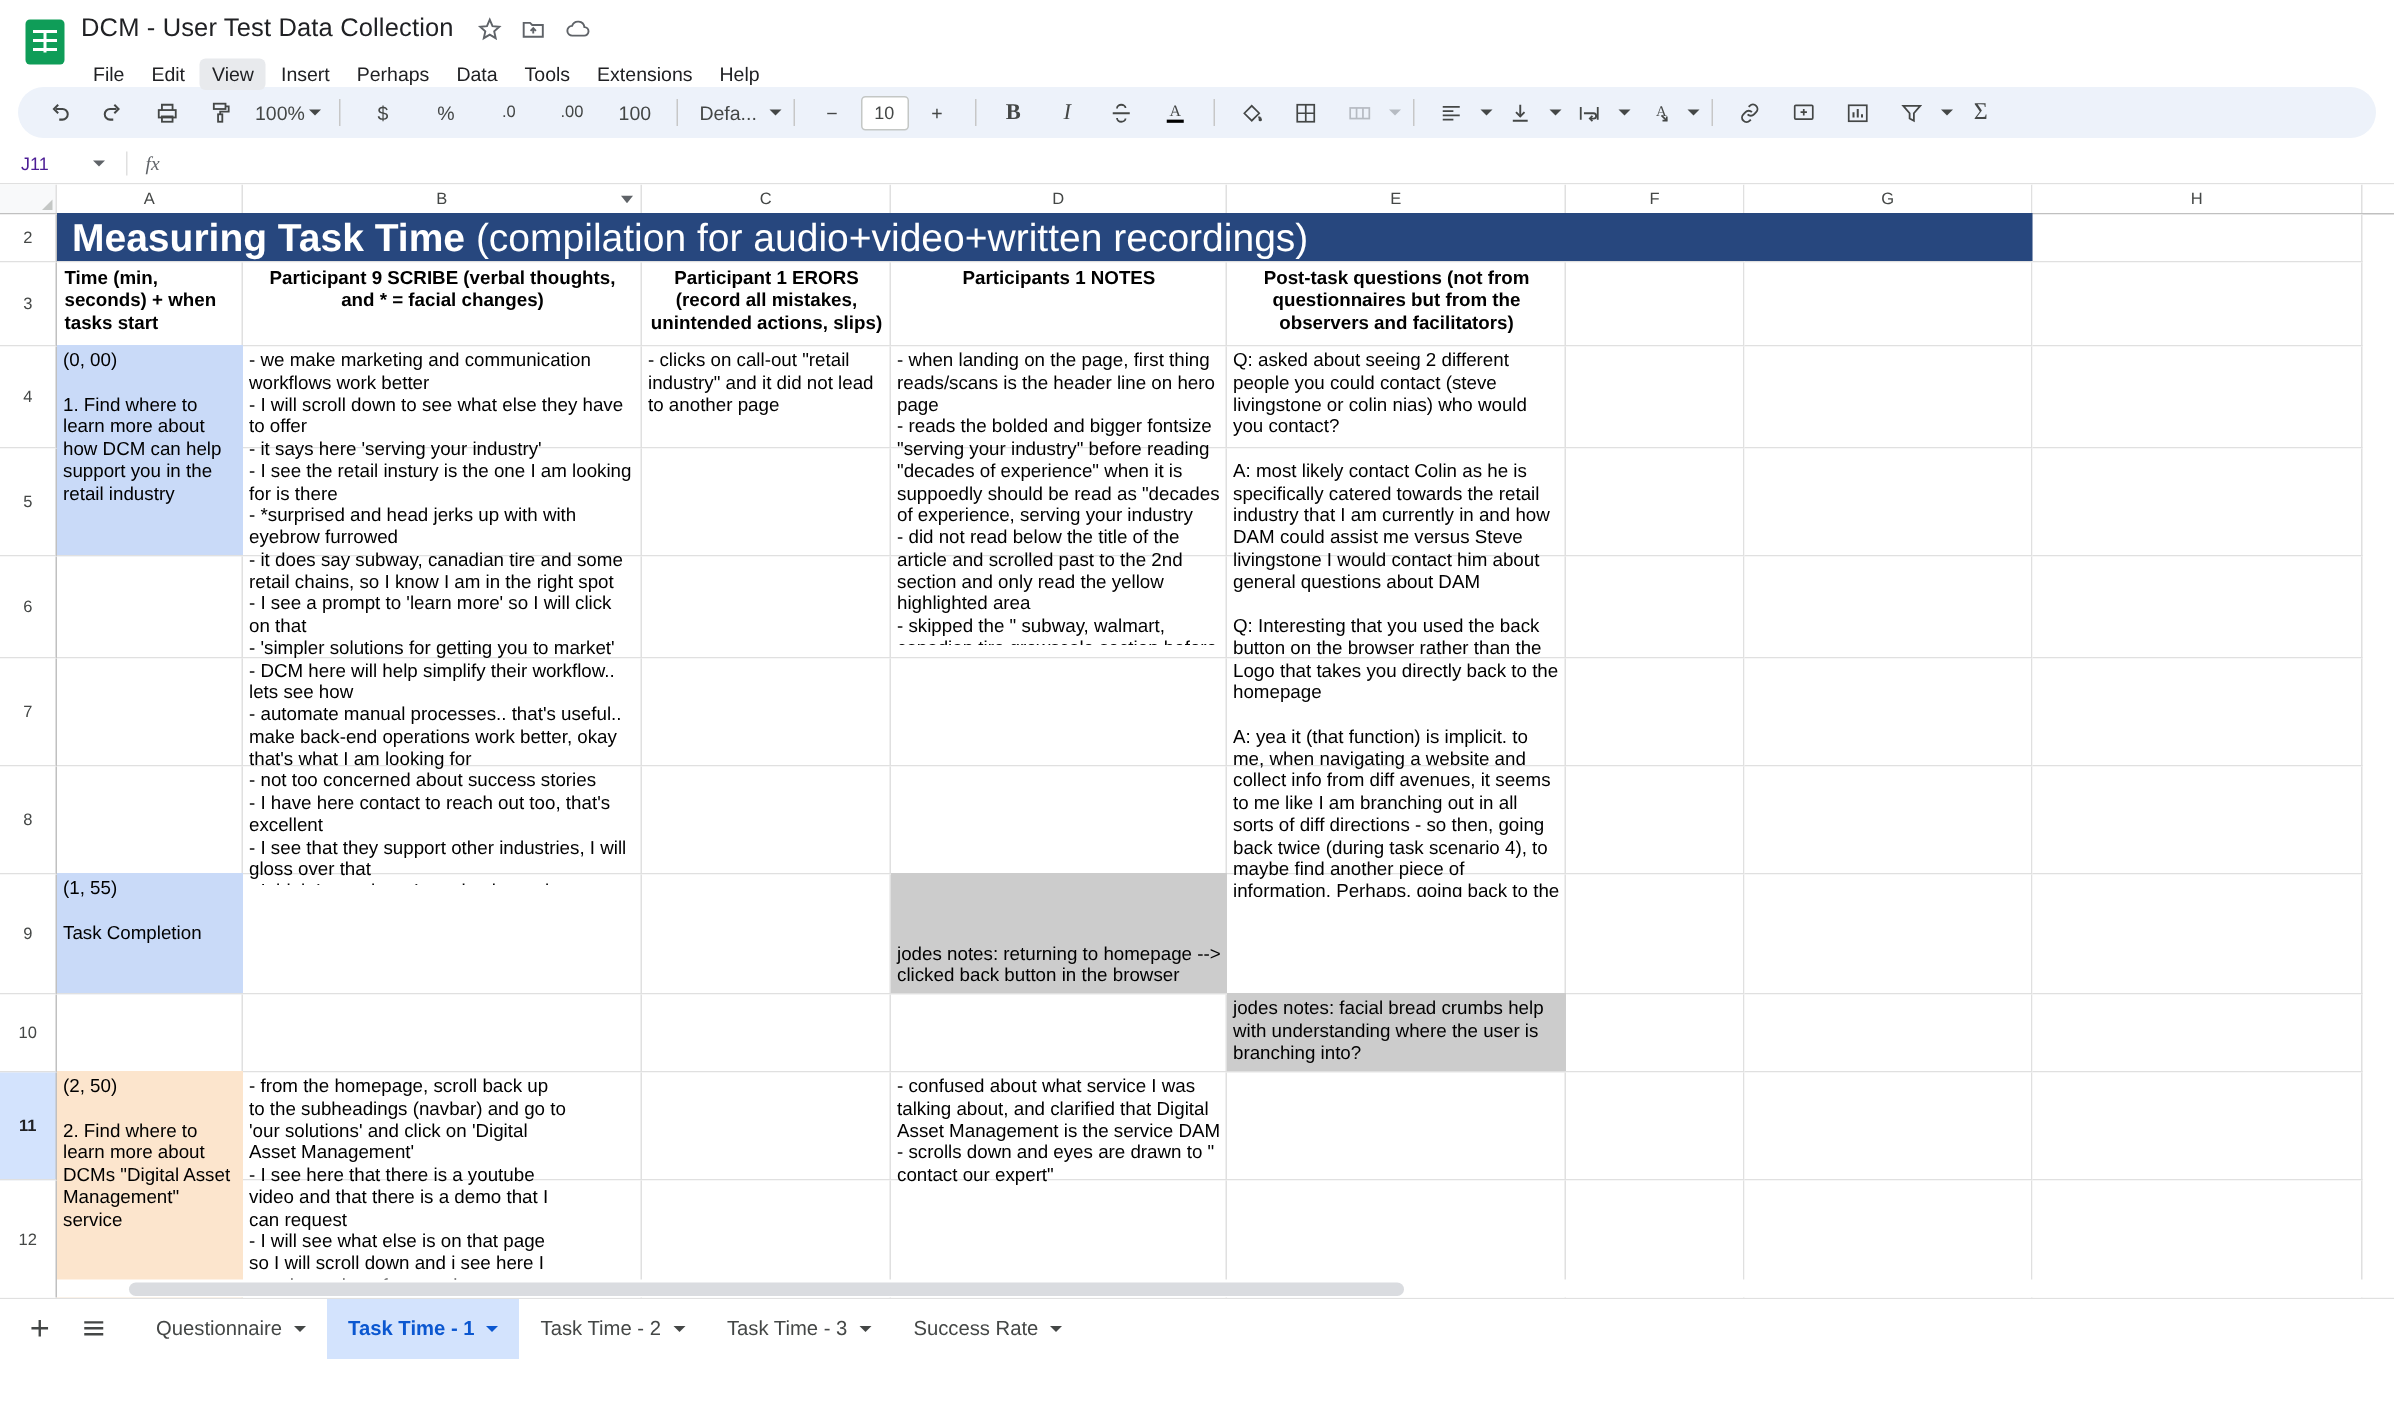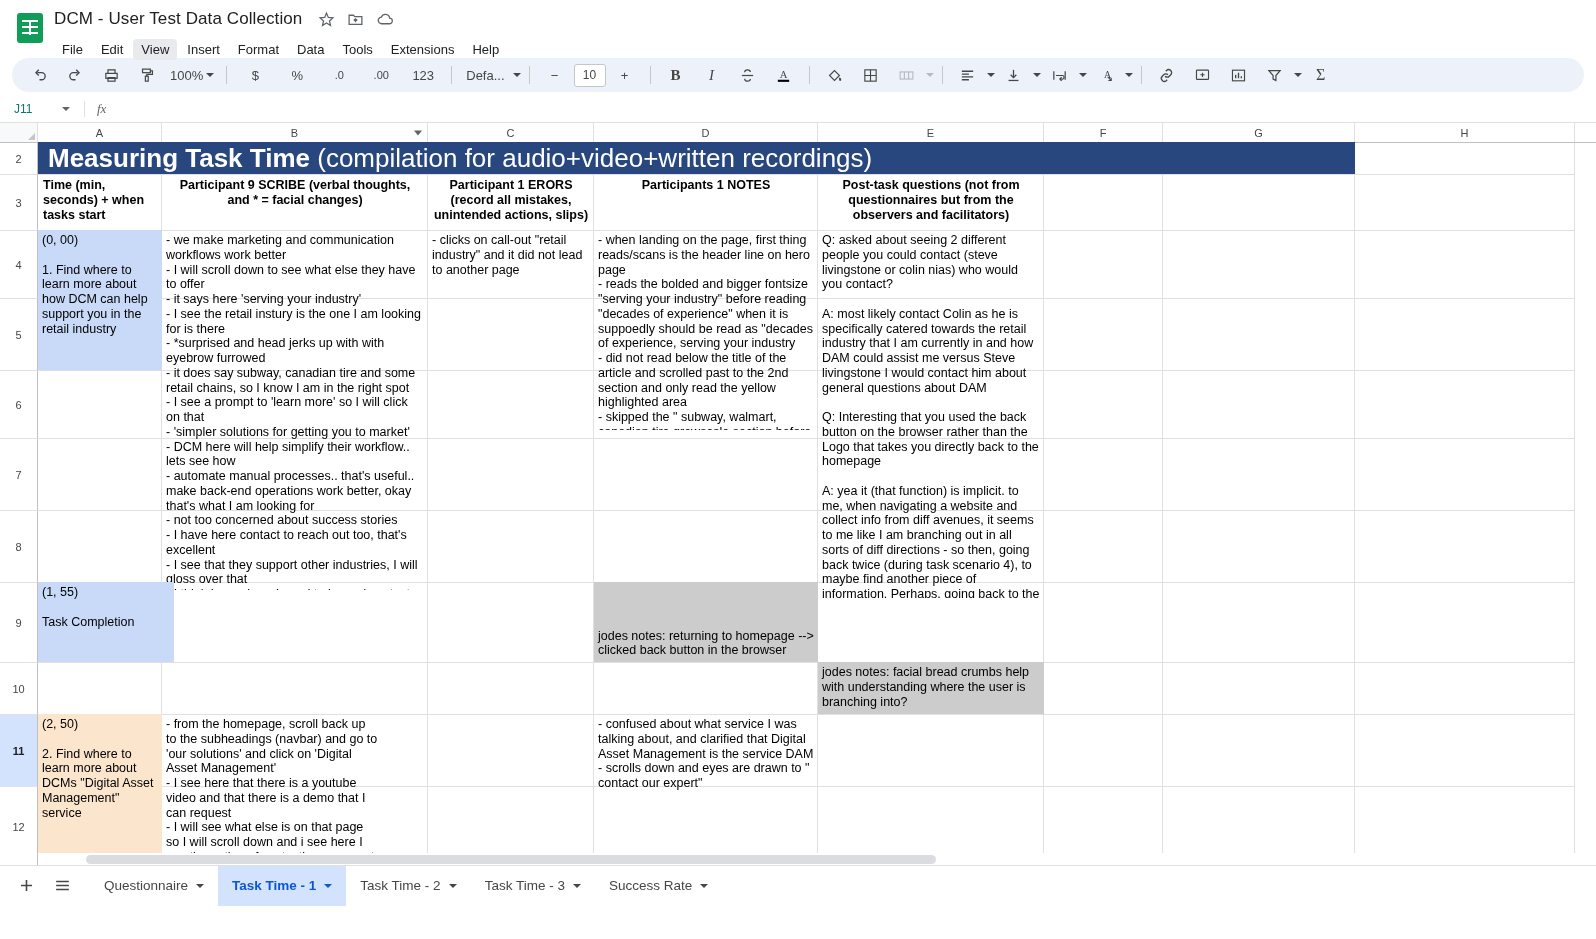--- a/index.html
+++ b/index.html
@@ -38,21 +38,21 @@
   .tb svg{display:block;}
   .tb-sep{width:1px;height:18px;background:#c7c7c7;margin:0 6px;}
   .zoom-box{display:flex;align-items:center;gap:3px;padding:0 4px;font-size:13px;color:#444746;}
   .caret{width:0;height:0;border-left:4px solid transparent;border-right:4px solid transparent;border-top:4px solid #444746;}
   .font-name{font-size:13px;color:#444746;padding:0 6px;max-width:62px;overflow:hidden;white-space:nowrap;}
   .fsize{width:30px;height:21px;border:1px solid #c4c7c5;border-radius:3px;background:#fff;display:flex;align-items:center;justify-content:center;font-size:12px;color:#444746;}
   .tb.dim{color:#b6bbc2;}
 
   
   .formulabar{height:26px;display:flex;align-items:center;border-bottom:1px solid #e0e0e0;background:#fff;}
-  .namebox{width:78px;display:flex;align-items:center;justify-content:space-between;padding:0 8px 0 14px;box-sizing:border-box;font-size:12px;color:#0f766e;}
+  .namebox{width:78px;display:flex;align-items:center;justify-content:space-between;padding:0 8px 0 14px;box-sizing:border-box;font-size:12px;color:#4c1d95;}
   .namebox .caret{border-top-color:#5f6368;}
   .fb-sep{width:1px;height:16px;background:#e0e0e0;margin:0 6px;}
   .fx{font-size:13px;font-style:italic;color:#5f6368;font-family:"Liberation Serif",serif;padding-left:6px;}
   .fb-input{flex:1;height:100%;}
 
   
   .grid-area{position:relative;width:1596px;height:742px;overflow:hidden;background:#fff;}
   .colhead{display:flex;height:19px;background:#fff;border-bottom:1px solid #c0c0c0;position:relative;}
   .corner{width:38px;border-right:1px solid #e0e0e0;background:#f8f9fa;box-sizing:border-box;position:relative;}
   .corner:after{content:"";position:absolute;right:2px;bottom:2px;width:0;height:0;border-left:7px solid transparent;border-bottom:7px solid #c4c7c5;}
@@ -117,21 +117,21 @@
               <path d="M6.5 18h11a4 4 0 0 0 .3-8 6 6 0 0 0-11.6-1.2A3.9 3.9 0 0 0 6.5 18z"></path>
             </svg>
         </span>
       </div>
     </div>
     <div class="menubar">
       <div class="menu-item">File</div>
       <div class="menu-item">Edit</div>
       <div class="menu-item active">View</div>
       <div class="menu-item">Insert</div>
-      <div class="menu-item">Format</div>
+      <div class="menu-item">Perhaps</div>
       <div class="menu-item">Data</div>
       <div class="menu-item">Tools</div>
       <div class="menu-item">Extensions</div>
       <div class="menu-item">Help</div>
     </div>
   </div>
 </div>
 
 <div class="toolbar-wrap">
   <div class="toolbar">
@@ -163,21 +163,21 @@
     </div>
     <div class="zoom-box">
       <span>100%</span>
       <span class="caret"></span>
     </div>
     <div class="tb-sep"></div>
     <div class="tb wide">$</div>
     <div class="tb wide">%</div>
     <div class="tb wide" style="font-size:11px">.0</div>
     <div class="tb wide" style="font-size:11px">.00</div>
-    <div class="tb wide">123</div>
+    <div class="tb wide">100</div>
     <div class="tb-sep"></div>
     <div class="font-name">Defa...</div>
     <span class="caret"></span>
     <div class="tb-sep"></div>
     <div class="tb">−</div>
     <div class="fsize">10</div>
     <div class="tb">+</div>
     <div class="tb-sep"></div>
     <div class="tb" style="font-weight:bold;font-family:'Liberation Serif',serif;font-size:15px">B</div>
     <div class="tb" style="font-style:italic;font-family:'Liberation Serif',serif;font-size:15px">I</div>
@@ -470,21 +470,21 @@
 - did not read below the title of the article and scrolled past to the 2nd section and only read the yellow highlighted area
 - skipped the " subway, walmart, canadian tire grewscale section before contact section"</div>
   <div class="ov txt" style="left:818px;top:107px;width:226px;height:368px">Q: asked about seeing 2 different people you could contact (steve livingstone or colin nias) who would you contact?
 
 A: most likely contact Colin as he is specifically catered towards the retail industry that I am currently in and how DAM could assist me versus Steve livingstone I would contact him about general questions about DAM
 
 Q: Interesting that you used the back button on the browser rather than the Logo that takes you directly back to the homepage
 
 A: yea it (that function) is implicit. to me, when navigating a website and collect info from diff avenues, it seems to me like I am branching out in all sorts of diff directions - so then, going back twice (during task scenario 4), to maybe find another piece of information. Perhaps, going back to the page before might give me a hint or indication rather than just going straight to the homepage and starting afresh</div>
 
-  <div class="ov txt bluefill" style="left:38px;top:459px;width:136px;height:80px">(1, 55)
+  <div class="ov txt bluefill" style="left:38px;top:459px;width:124px;height:80px">(1, 55)
 
 Task Completion</div>
   <div class="ov txt greyfill bot" style="left:594px;top:459px;width:224px;height:80px;padding-bottom:4px">jodes notes: returning to homepage --&gt; clicked back button in the browser</div>
   <div class="ov txt greyfill" style="left:818px;top:539px;width:226px;height:52px">jodes notes: facial bread crumbs help with understanding where the user is branching into?</div>
 
   <div class="ov txt orangefill" style="left:38px;top:591px;width:124px;height:148px">(2, 50)
 
 2. Find where to learn more about DCMs "Digital Asset Management" service</div>
   <div class="ov txt" style="left:162px;top:591px;width:220px;height:148px">- from the homepage, scroll back up to the subheadings (navbar) and go to 'our solutions' and click on 'Digital Asset Management'
 - I see here that there is a youtube video and that there is a demo that I can request

